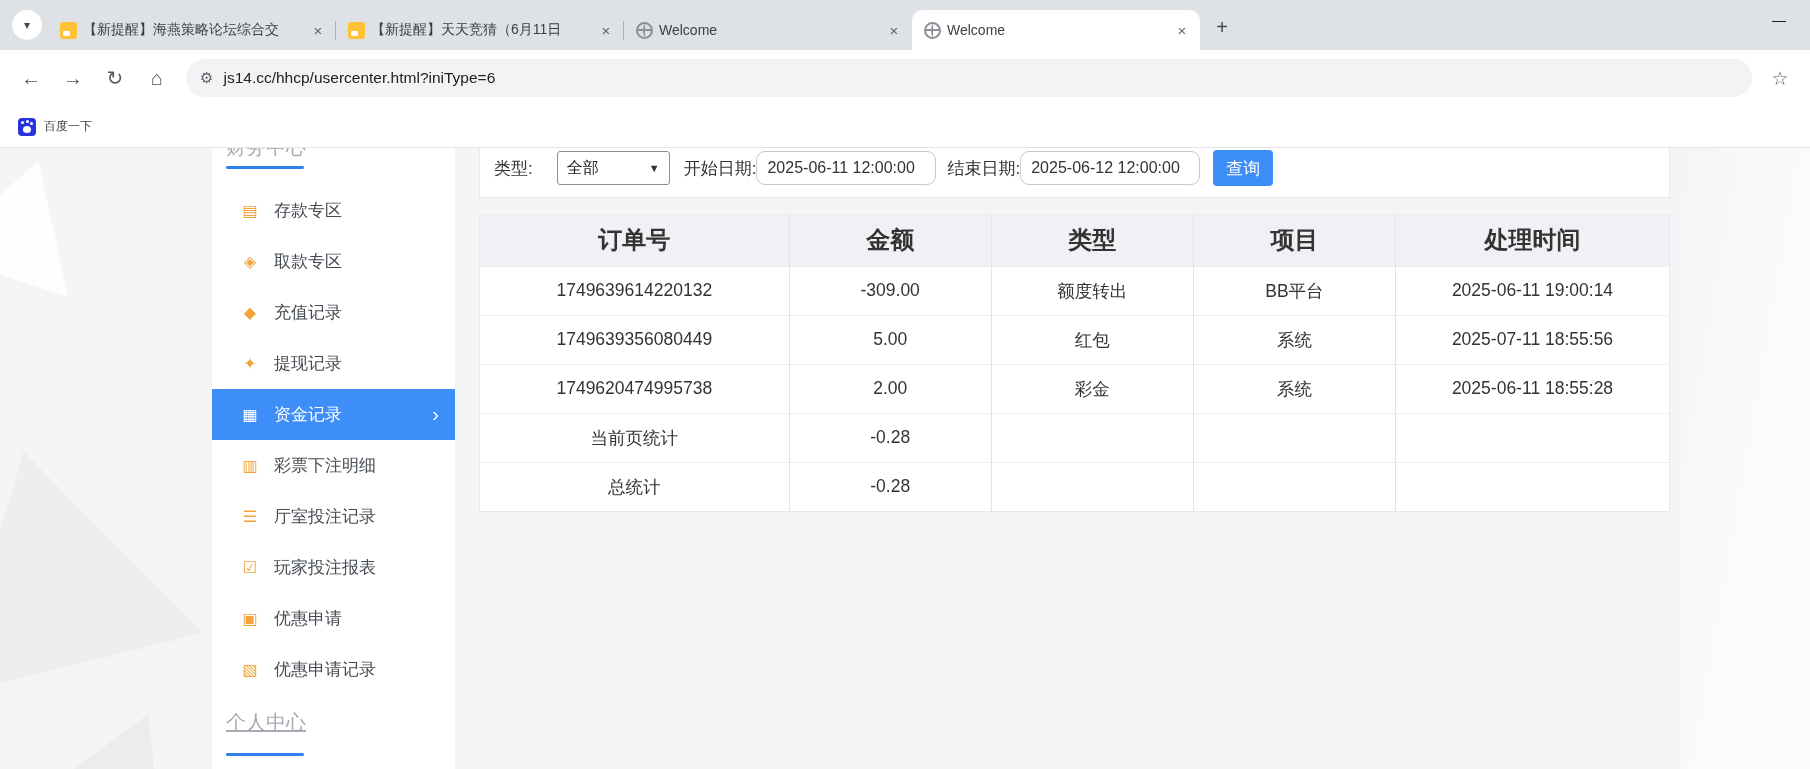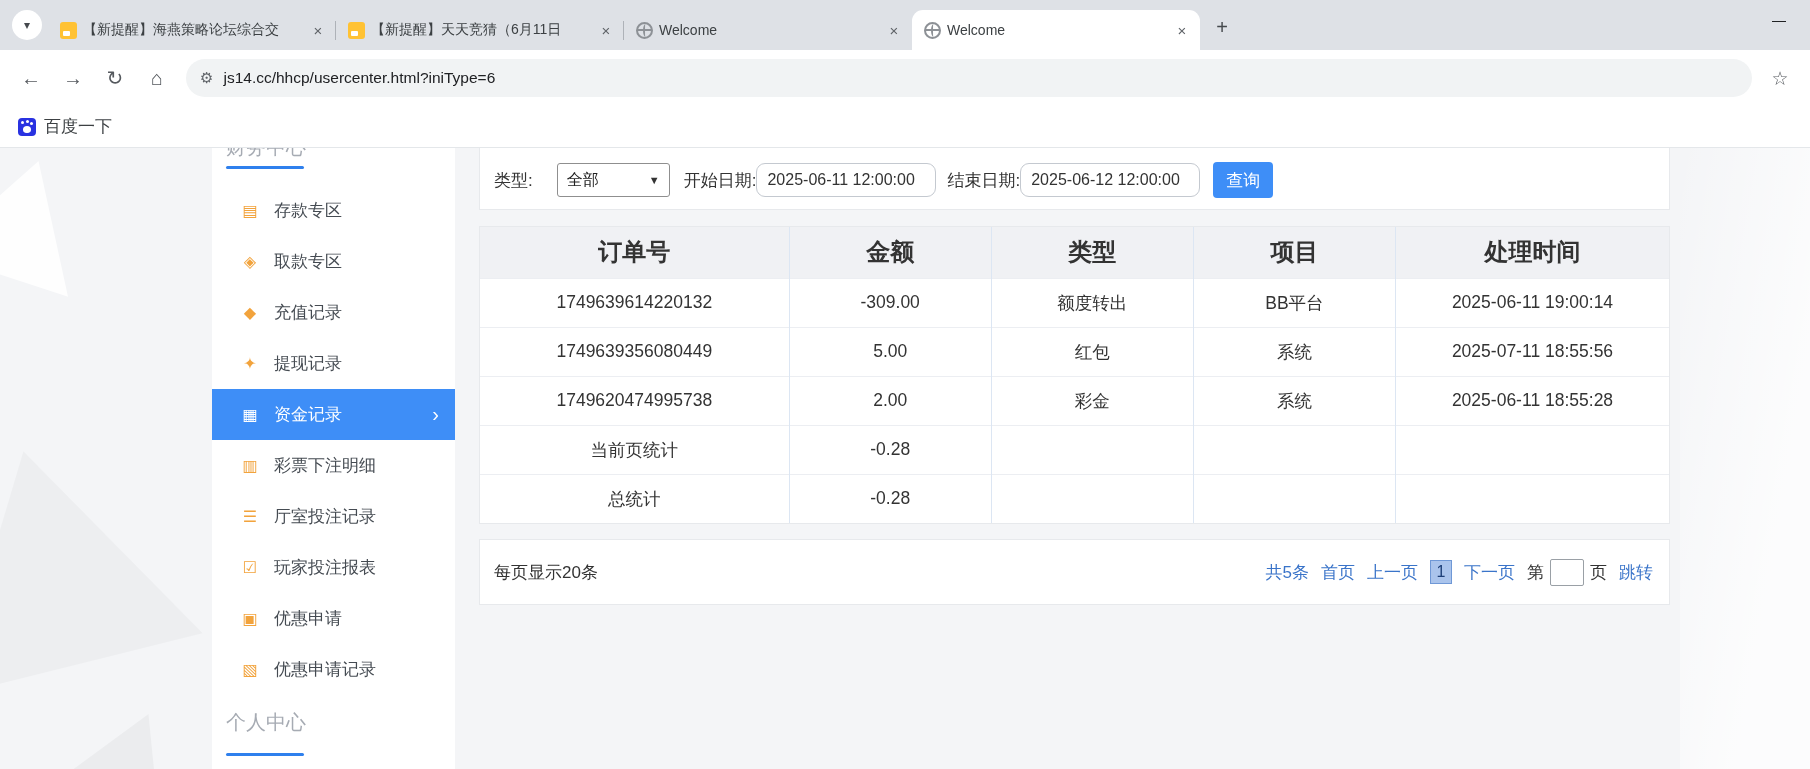--- a/index.html
+++ b/index.html
@@ -34,54 +34,54 @@
     font-size:20px; display:flex; align-items:center; justify-content:center; cursor:pointer; }
   .omnibox { flex:1; height:38px; background:#f1f3f4; border-radius:19px; display:flex; align-items:center;
     padding:0 14px; gap:10px; margin:0 6px; cursor:text; }
   .site-settings { color:#5f6368; font-size:15px; }
   .url { color:#202124; font-size:15.5px; }
   .star { width:36px; height:36px; border:none; background:transparent; color:#55595e; font-size:19px; cursor:pointer; }
 
   
   .bookmarks { height:42px; background:#fff; display:flex; align-items:center; padding:0 10px;
     border-bottom:1px solid #e4e7ea; box-shadow:0 1px 2px rgba(0,0,0,.04); flex:0 0 auto; }
-  .bookmark { display:flex; align-items:center; gap:8px; padding:4px 8px; border-radius:6px; font-size:17px; color:#3c4043; cursor:pointer; }
+  .bookmark { display:flex; align-items:center; gap:8px; padding:4px 8px; border-radius:6px; font-size:12px; color:#3c4043; cursor:pointer; }
   .baidu-fav { width:18px; height:18px; border-radius:4px; background:#2932e1; position:relative; }
   .baidu-fav::before { content:""; position:absolute; left:5px; bottom:3px; width:8px; height:7px; background:#fff; border-radius:50% 50% 45% 45%; }
   .baidu-fav::after { content:""; position:absolute; left:3px; top:3px; width:3px; height:3px; border-radius:50%; background:#fff;
     box-shadow:5px -1px 0 #fff, 9px 1px 0 #fff; }
 
   
   .page { flex:1; position:relative; background:#f4f5f7; overflow:hidden; }
   .tri { position:absolute; width:0; height:0; }
   .tri1 { left:-50px; top:10px; border-left:70px solid transparent; border-right:70px solid transparent;
     border-bottom:120px solid rgba(255,255,255,.85); transform:rotate(18deg); }
   .tri2 { left:-80px; top:300px; border-left:130px solid transparent; border-right:130px solid transparent;
     border-bottom:220px solid rgba(0,0,0,.028); transform:rotate(-14deg); }
   .tri3 { left:40px; top:560px; border-left:80px solid transparent; border-right:80px solid transparent;
     border-bottom:140px solid rgba(0,0,0,.035); transform:rotate(24deg); }
   .rband { position:absolute; right:0; top:0; width:130px; height:100%;
     background:linear-gradient(100deg, rgba(255,255,255,0) 0%, rgba(255,255,255,.75) 70%); }
 
   
   .sidebar { position:absolute; left:212px; top:0; width:243px; height:100%; background:#fff; }
   .side-head { margin:-14px 0 0 14px; font-size:20px; color:#a6abb3; }
-  .side-head.personal { margin:14px 0 17px 14px; }
+  .side-head.personal { margin:14px 0 17px 14px;text-decoration:underline; }
   .side-underline { width:78px; height:3px; background:#2f80ed; margin:5px 0 0 14px; border-radius:2px; }
   .side-items { margin-top:16px; }
   .side-item { height:51px; display:flex; align-items:center; padding:0 14px 0 28px; gap:14px;
     font-size:17px; color:#454b52; position:relative; cursor:pointer; }
   .side-item .ico { width:20px; text-align:center; color:#f2a33c; font-size:16px; }
   .side-item.active { background:#3e8ef7; color:#fff; }
   .side-item.active .ico { color:#fff; }
   .side-item .arrow { position:absolute; right:16px; color:#fff; font-size:20px; display:none; }
   .side-item.active .arrow { display:block; }
 
   
-  .main { position:absolute; left:479px; top:12px; width:1191px; }
+  .main { position:absolute; left:479px; top:0; width:1191px; }
   .panel { background:#fff; border:1px solid #e7e9ec; }
   .filter-panel { height:72px; margin-top:-22px; display:flex; align-items:center; padding:12px 14px 0 14px; }
   .flabel { font-size:17px; color:#333; }
   .type-label { margin-right:24px; }
   .sel { width:113px; height:34px; border:1px solid #8f8f8f; border-radius:3px; background:#fff;
     display:flex; align-items:center; justify-content:space-between; padding:0 9px; font-size:16px; color:#222; cursor:pointer; margin-right:14px;gap:30px; }
   .sel .caret { font-size:11px; color:#333; }
   .dateinput { width:180px; height:34px; border:1px solid #c4c9d0; border-radius:9px; padding:0 10px;
     font-size:16px; color:#333; background:#fff; }
   .end-label { margin-left:11px; }
@@ -282,32 +282,16 @@
               <td>总统计</td>
               <td>-0.28</td>
               <td></td>
               <td></td>
               <td></td>
             </tr>
           </tbody>
         </table>
       </div>
 
-      <div class="panel pager-panel">
-        <span class="per-page">每页显示20条</span>
-        <div class="pager-right">
-          <span class="plink">共5条</span>
-          <span class="plink">首页</span>
-          <span class="plink">上一页</span>
-          <span class="pcurrent">1</span>
-          <span class="plink">下一页</span>
-          <span class="jump-group">
-            <span>第</span>
-            <input class="jump-input" style="">
-            <span>页</span>
-          </span>
-          <span class="plink">跳转</span>
-        </div>
-      </div>
 
     </main>
   </div>
 </div>
 
 </body></html>

